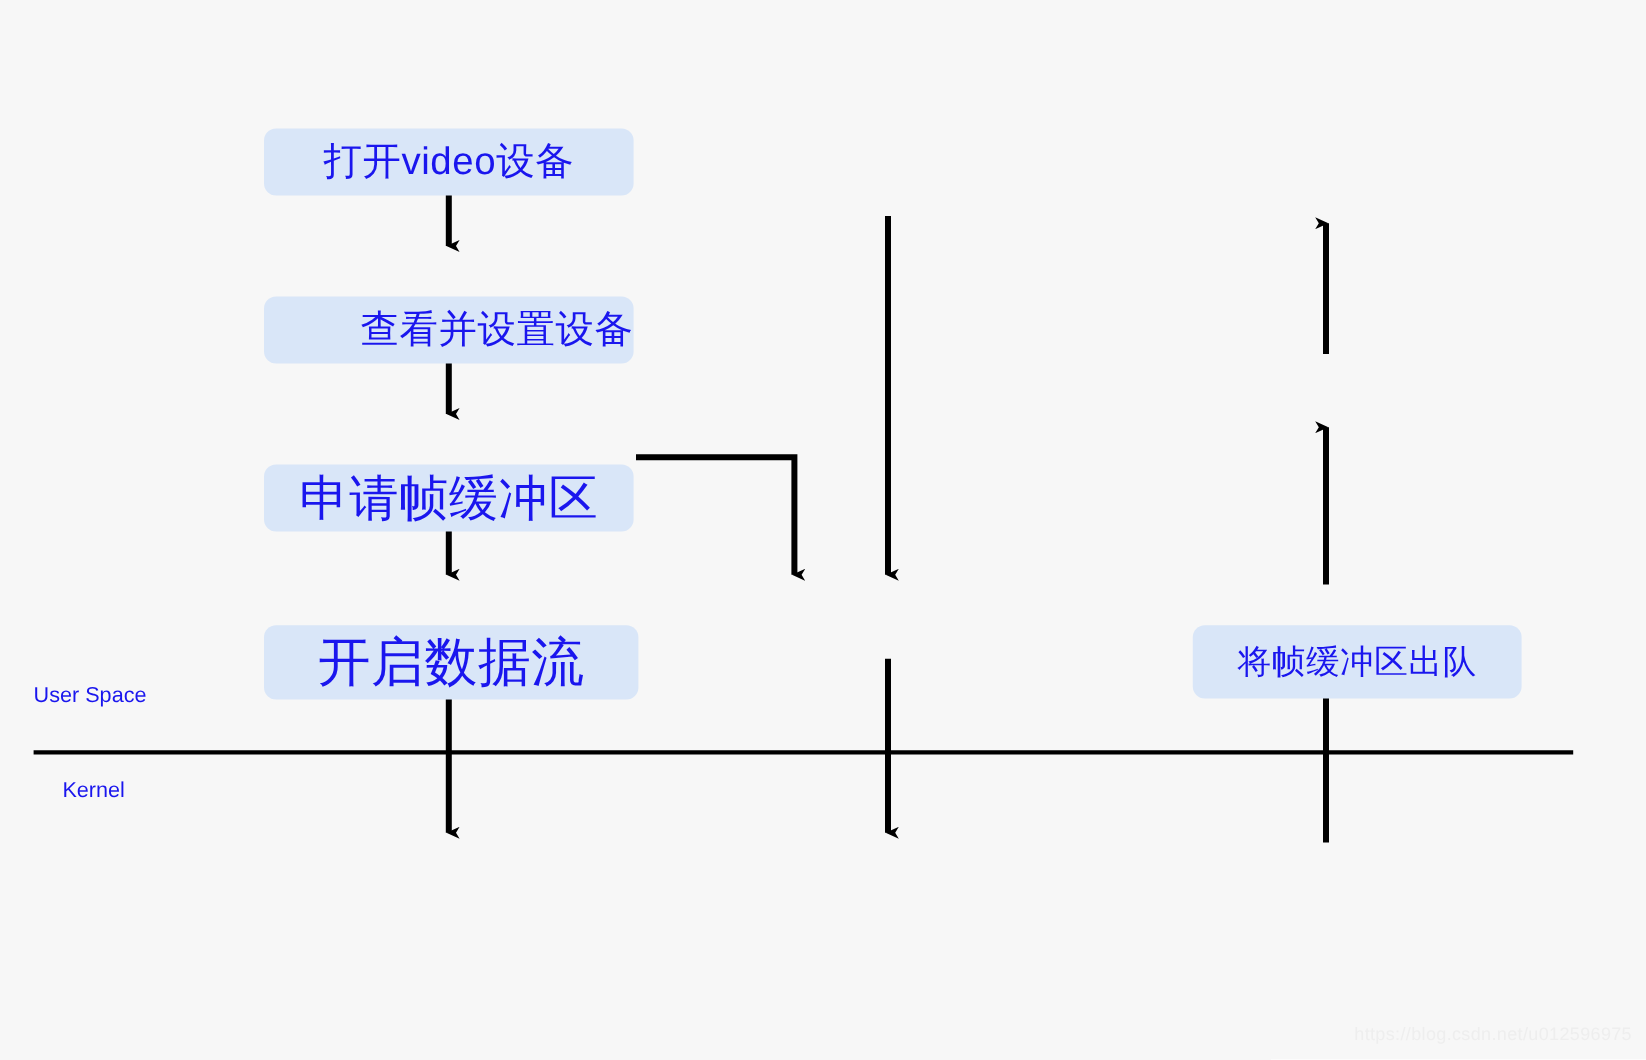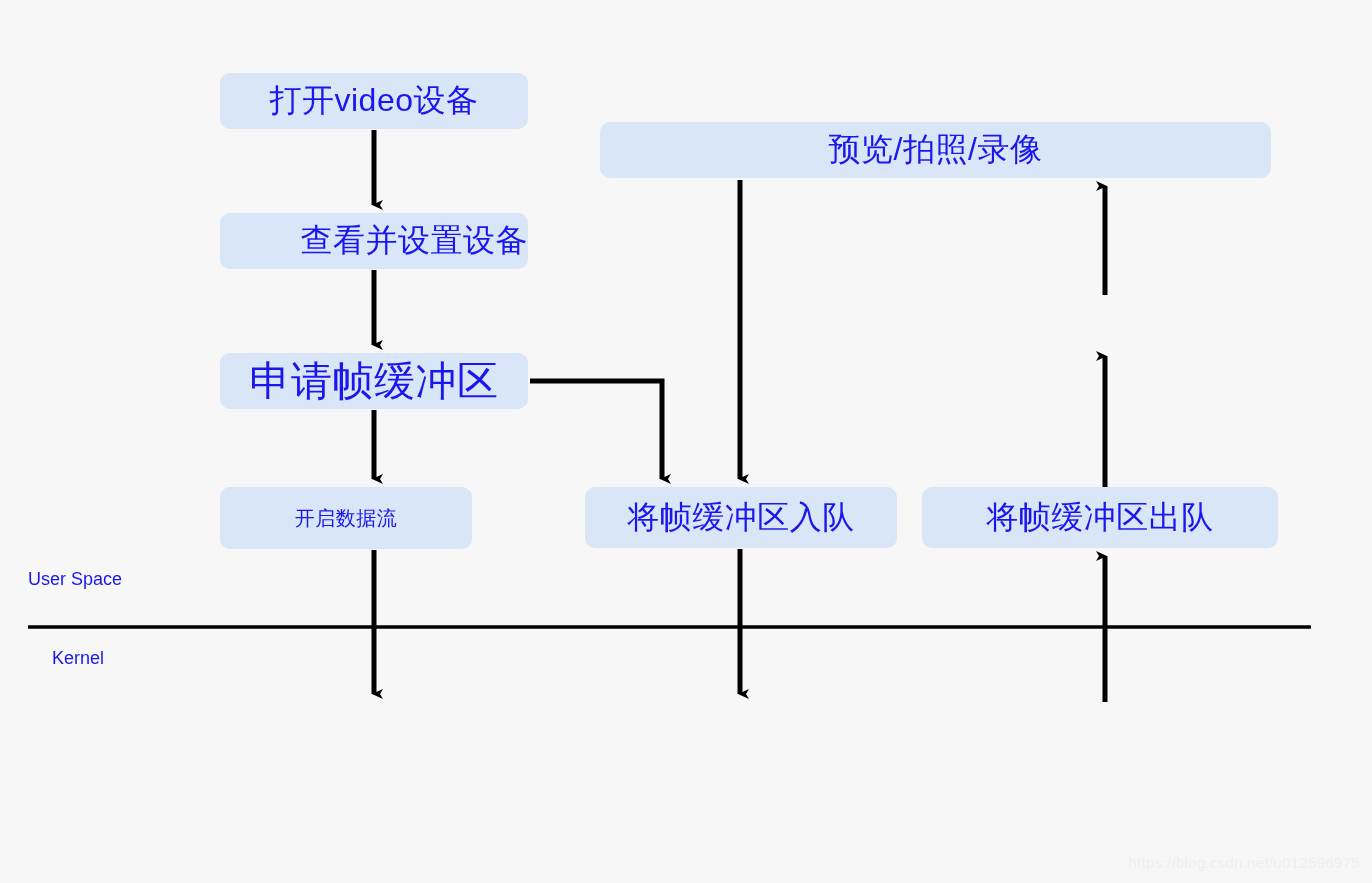--- a/index.html
+++ b/index.html
@@ -29,20 +29,21 @@
     box-sizing: border-box;
     display: flex;
     align-items: center;
     justify-content: center;
     color: #1a16ee;
     background: #d9e6f8;
     border-radius: 10px;
     white-space: nowrap;
     letter-spacing: 0.5px;
     z-index: 3;
+    margin-top: 34px;
   }
   .node.square {
     border-radius: 0;
   }
   .zone-label {
     position: absolute;
     color: #1a16ee;
     font-size: 18px;
     white-space: nowrap;
     z-index: 4;
@@ -54,25 +55,25 @@
     color: #eeeeee;
     font-size: 15px;
     letter-spacing: 0.3px;
     z-index: 5;
     user-select: none;
   }
   
   #n-open        { left: 220px; top: 73px;  width: 308px; height: 56px; font-size: 32px; }
   #n-query       { left: 220px; top: 213px; width: 308px; height: 56px; font-size: 32px; justify-content: flex-end; }
   #n-reqbuf      { left: 220px; top: 353px; width: 308px; height: 56px; font-size: 41px; }
-  #n-stream      { left: 220px; top: 487px; width: 252px; height: 62px; font-size: 20px; }
+  #n-stream      { left: 220px; top: 487px; width: 312px; height: 62px; font-size: 44px; }
   #n-preview     { left: 600px; top: 122px; width: 671px; height: 56px; font-size: 32px; }
   #n-dqbuf-frame { left: 992px; top: 295px; width: 230px; height: 53px; font-size: 32px; }
   #n-qbuf        { left: 585px; top: 487px; width: 312px; height: 61px; font-size: 32px; }
-  #n-dqbuf       { left: 922px; top: 487px; width: 356px; height: 61px; font-size: 32px; }
+  #n-dqbuf       { left: 994px; top: 487px; width: 274px; height: 61px; font-size: 28px; }
   #n-v4l2        { left: 220px; top: 702px; width: 1040px; height: 128px; font-size: 34px; }
   #lbl-user      { left: 28px;  top: 569px; }
   #lbl-kernel    { left: 52px;  top: 648px; }
 </style>
 </head>
 <body>
 
 <div id="canvas">
 
   <svg id="svg-layer" viewBox="0 0 1372 883" width="1372" height="883">
@@ -139,28 +140,22 @@
   </div>
 
   <div class="node" id="n-reqbuf">
     <span>申请帧缓冲区</span>
   </div>
 
   <div class="node" id="n-stream">
     <span>开启数据流</span>
   </div>
 
-  <div class="node" id="n-preview">
-    <span>预览/拍照/录像</span>
-  </div>
 
 
-  <div class="node" id="n-qbuf">
-    <span>将帧缓冲区入队</span>
-  </div>
 
   <div class="node" id="n-dqbuf">
     <span>将帧缓冲区出队</span>
   </div>
 
 
   <div class="zone-label" id="lbl-user">User Space</div>
 
   <div class="zone-label" id="lbl-kernel">Kernel</div>
 

